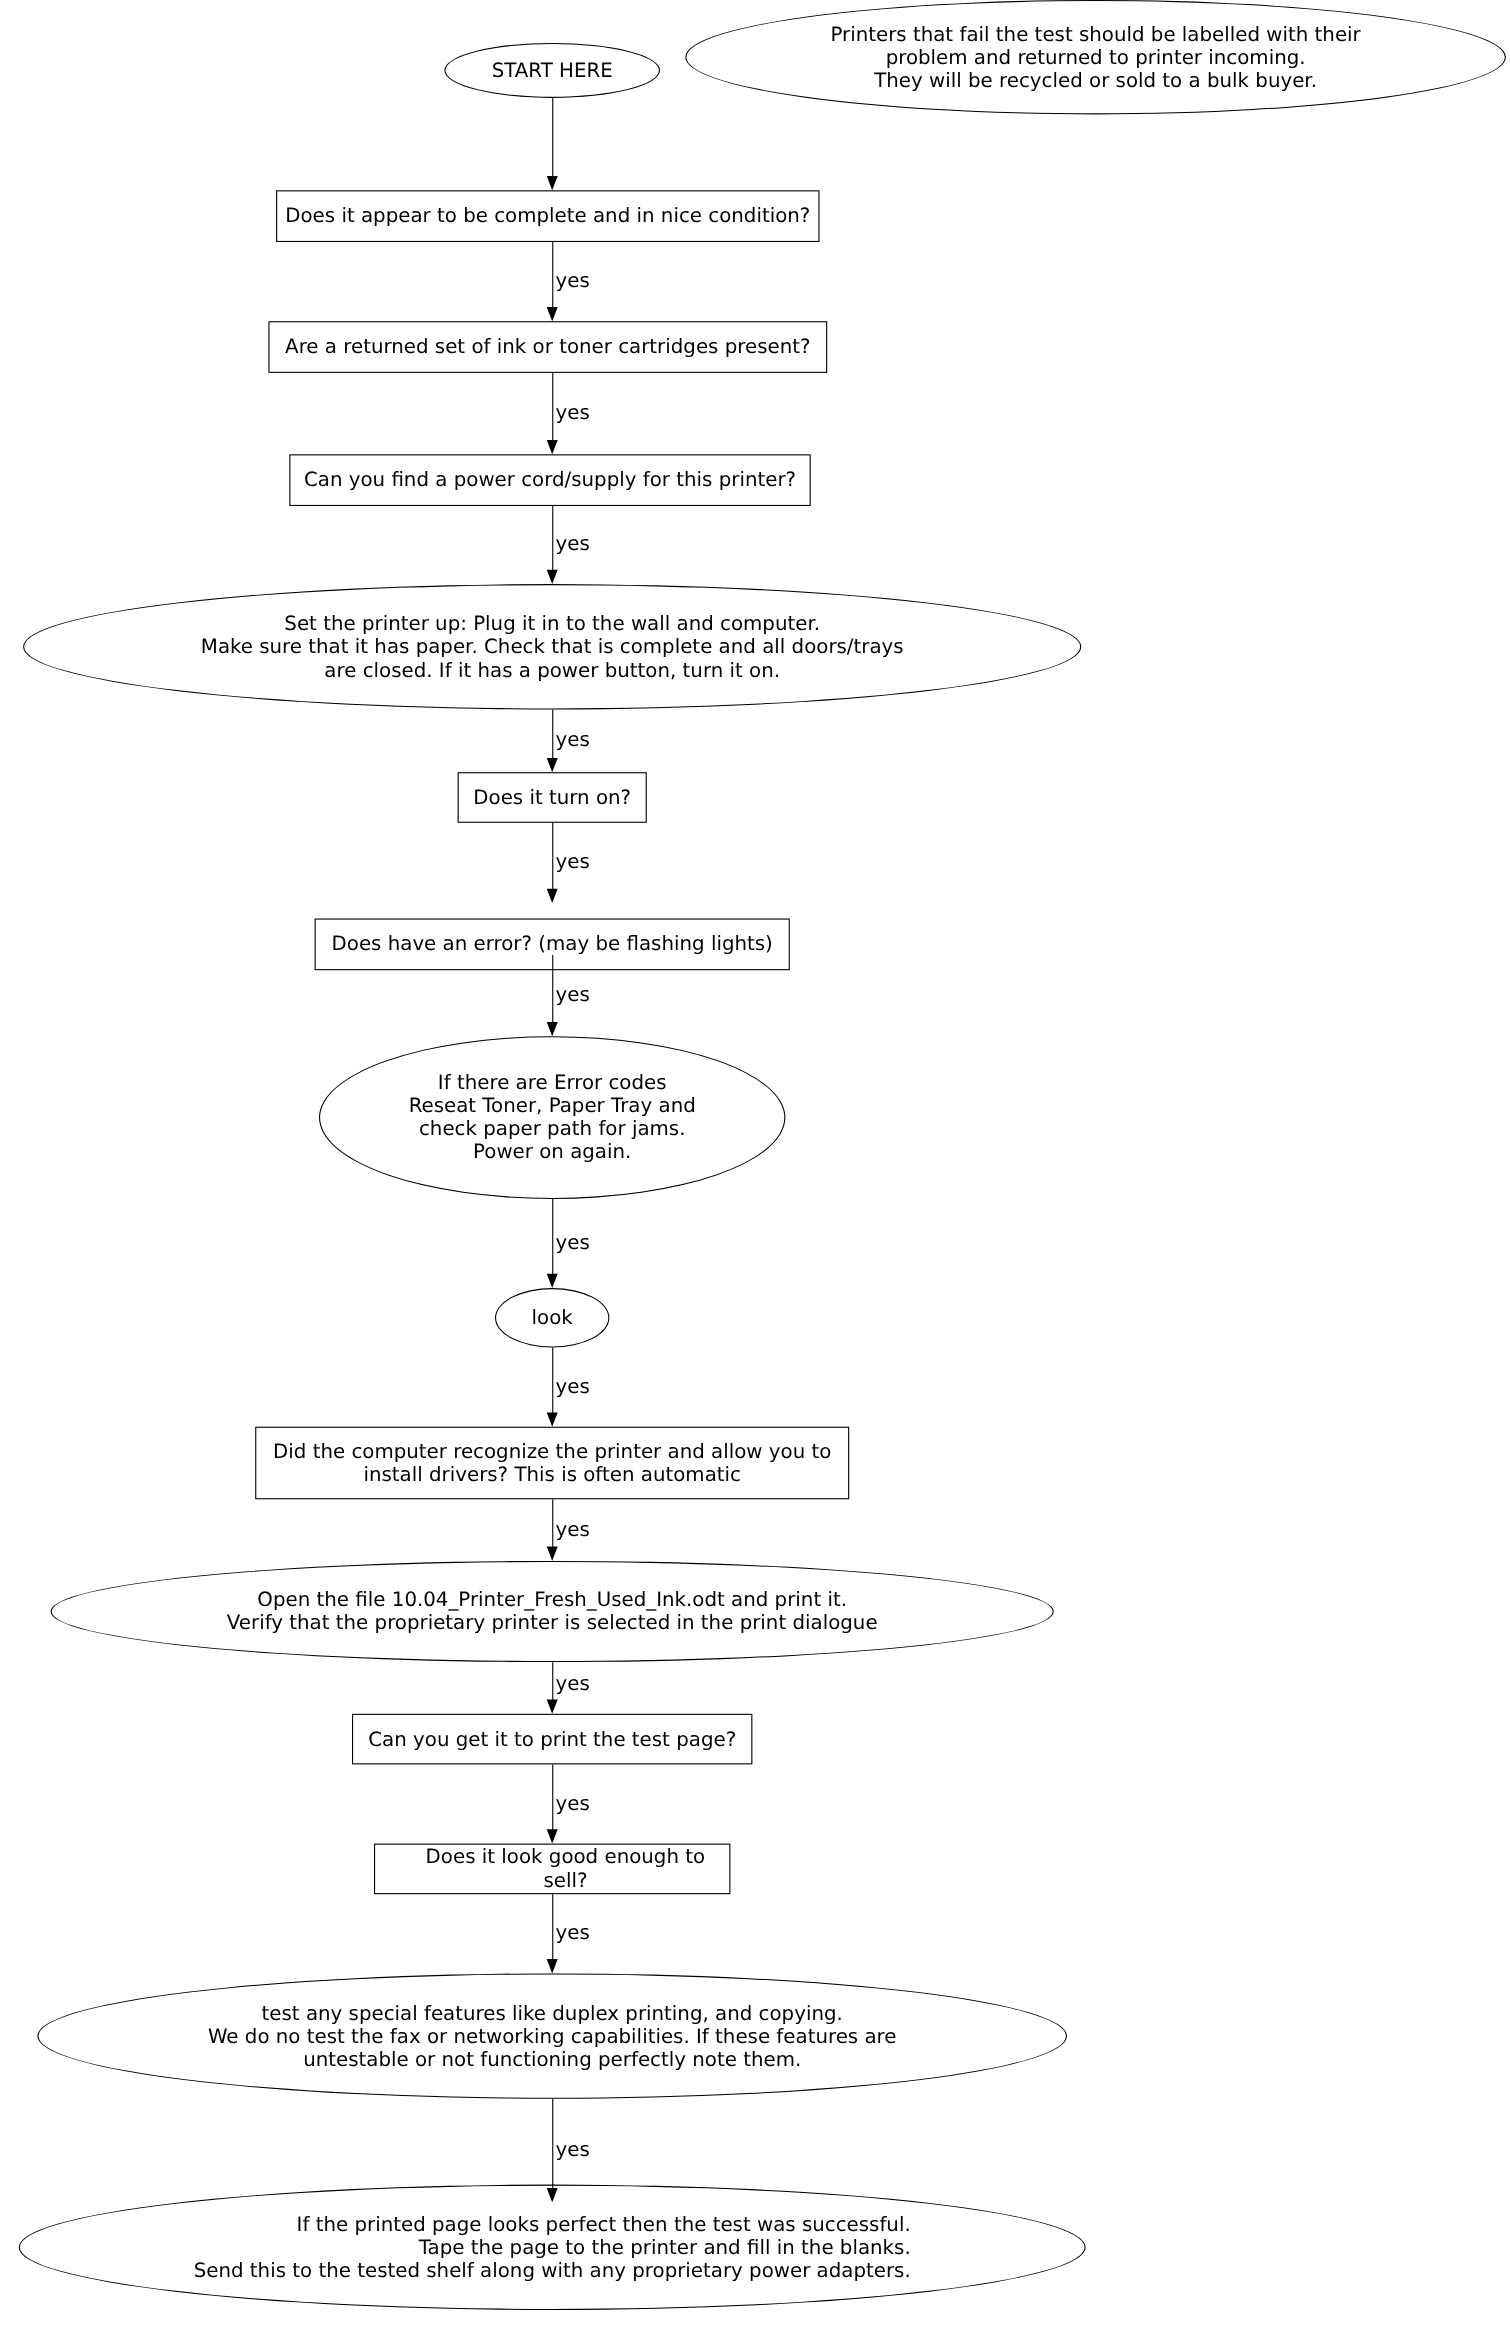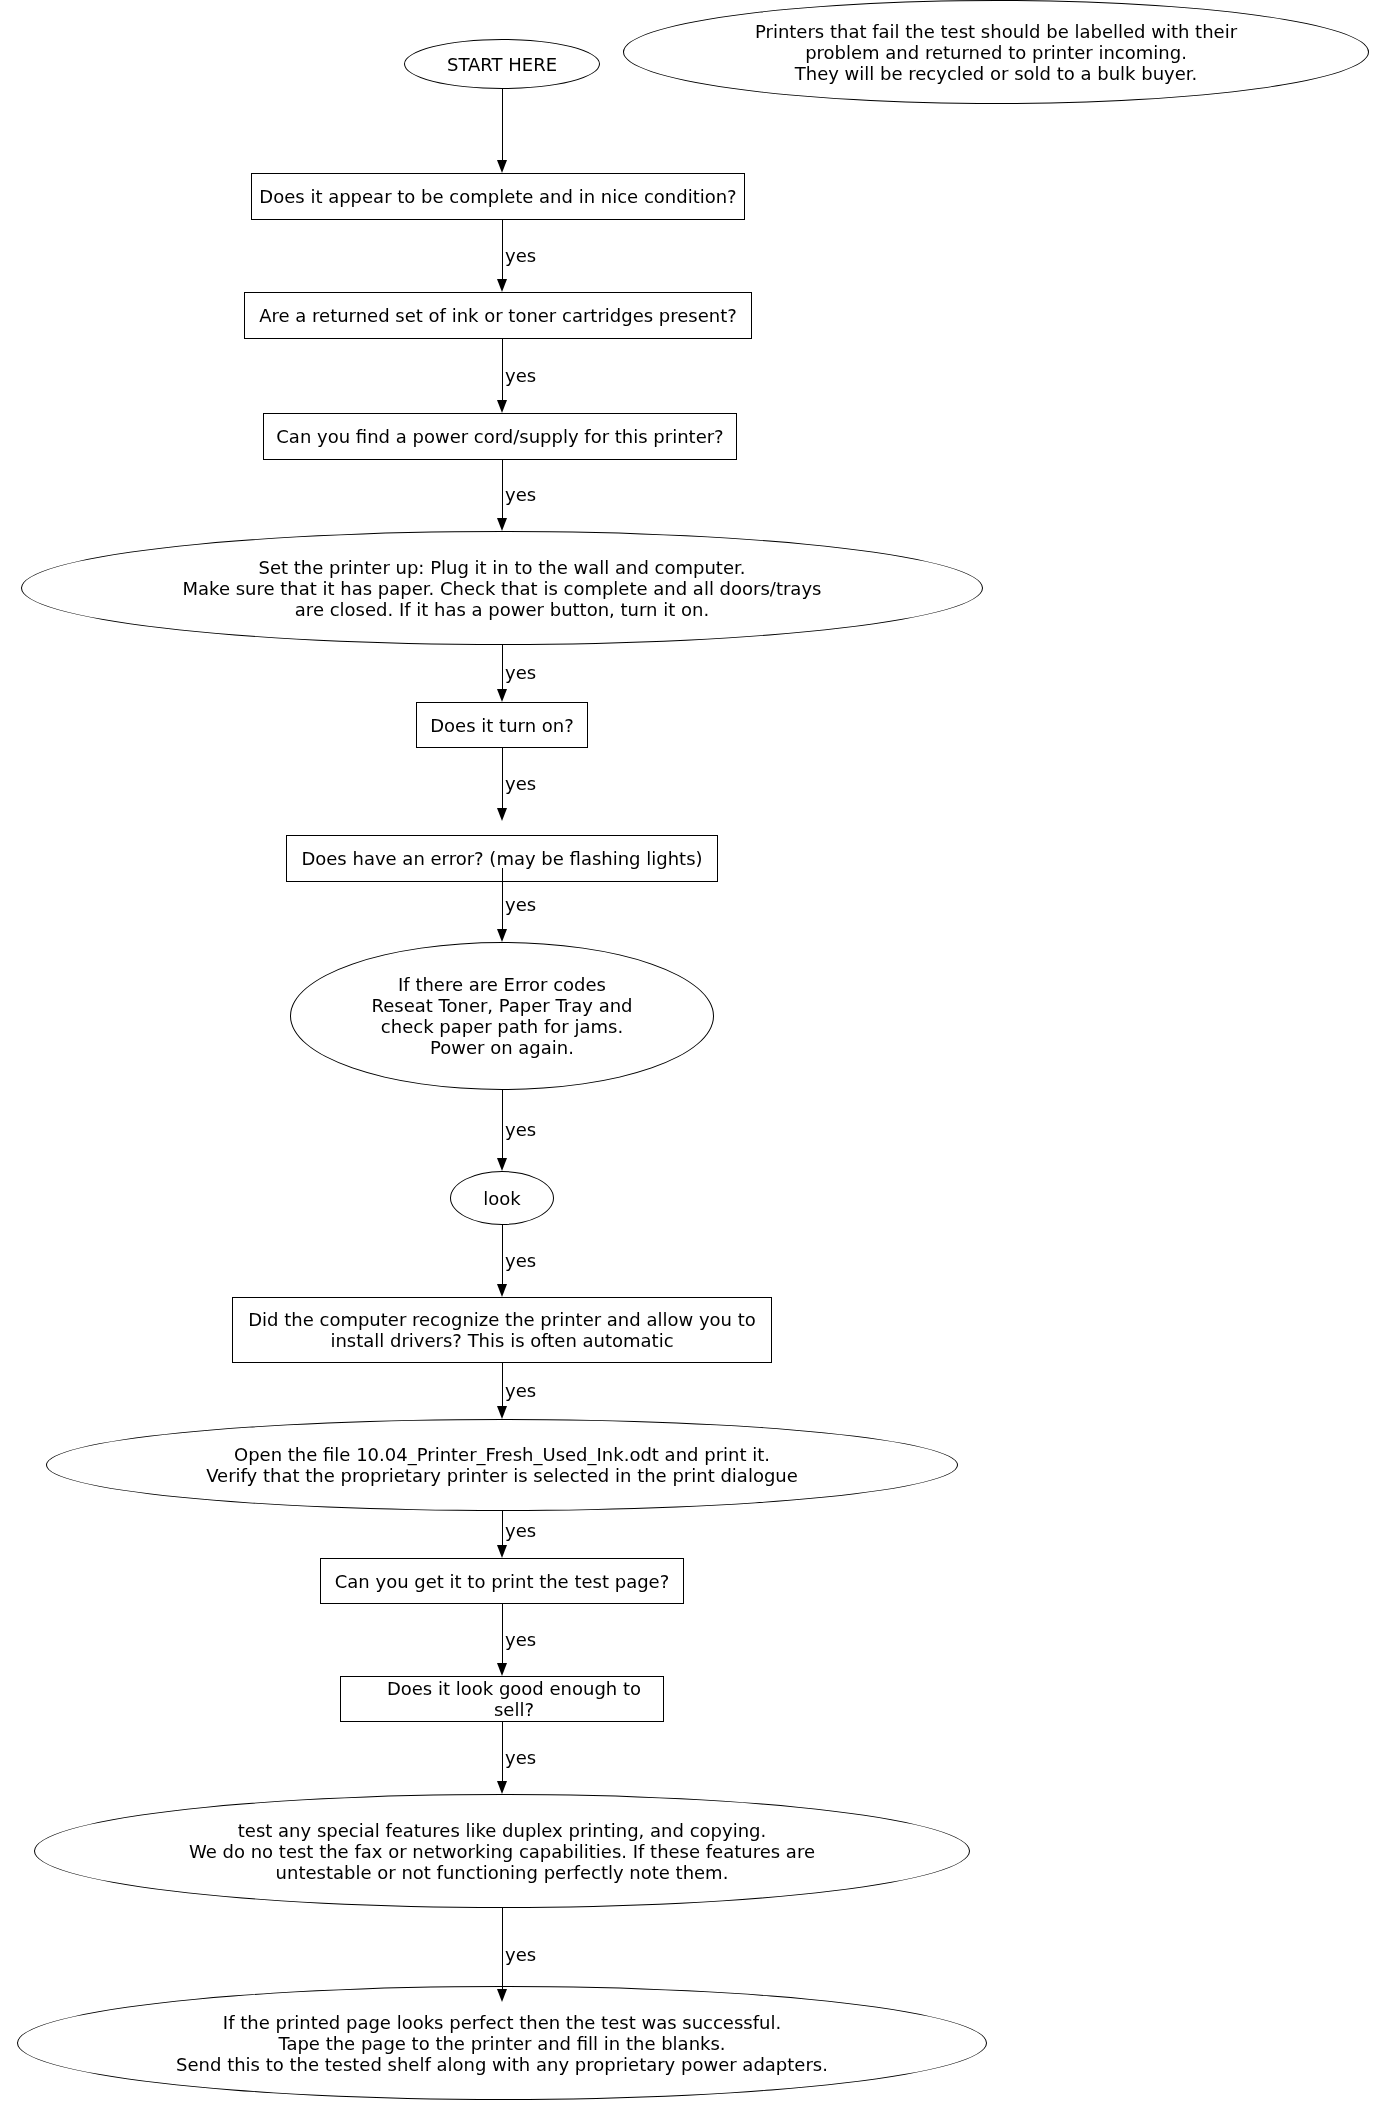--- a/index.html
+++ b/index.html
@@ -92,21 +92,21 @@
 Verify that the proprietary printer is selected in the print dialogue</div>
 
   <div class="node box" style="left:320px; top:1558px; width:364px; height:46px;">Can you get it to print the test page?</div>
 
   <div class="node box" style="left:340px; top:1676px; width:324px; height:46px;padding-left:24px;">Does it look good enough to sell?</div>
 
   <div class="node ellipse" style="left:34px;  top:1794px; width:936px; height:114px;">test any special features like duplex printing, and copying.
 We do no test the fax or networking capabilities. If these features are
 untestable or not functioning perfectly note them.</div>
 
-  <div class="node ellipse" style="left:17px;  top:1986px; width:970px; height:114px;">If the printed page looks perfect then the test was successful.
+  <div class="node ellipse" style="left:17px;  top:1986px; width:970px; height:114px;text-align:right;">If the printed page looks perfect then the test was successful.
 Tape the page to the printer and fill in the blanks.
 Send this to the tested shelf along with any proprietary power adapters.</div>
 
   <div class="edge-line" style="left:502px; top:89px;   height:72px;"></div>
   <div class="arrowhead" style="left:497px; top:160px;"></div>
 
   <div class="edge-line" style="left:502px; top:220px;  height:60px;"></div>
   <div class="arrowhead" style="left:497px; top:279px;"></div>
   <div class="edge-label" style="left:505px; top:245px;">yes</div>
 

